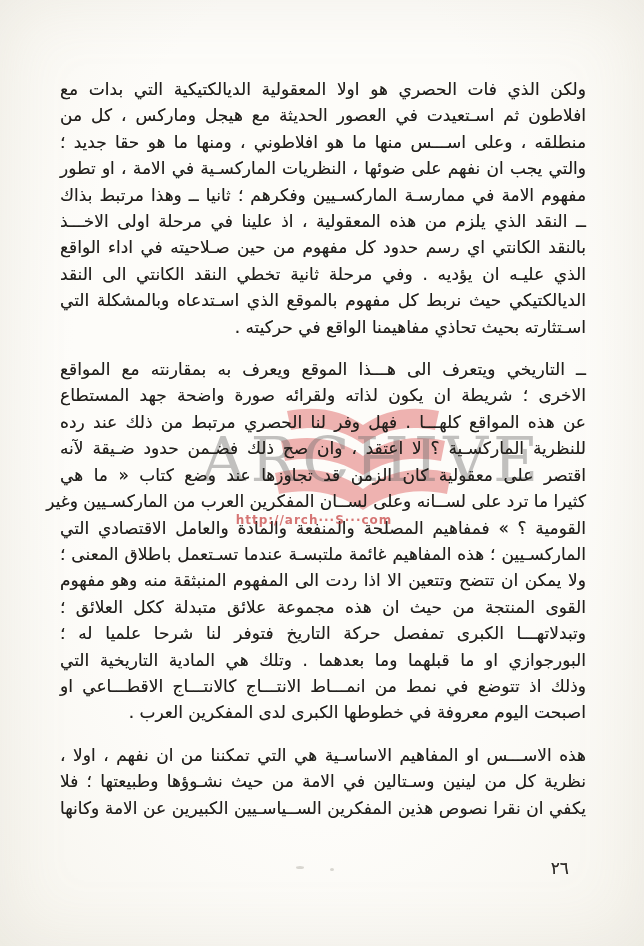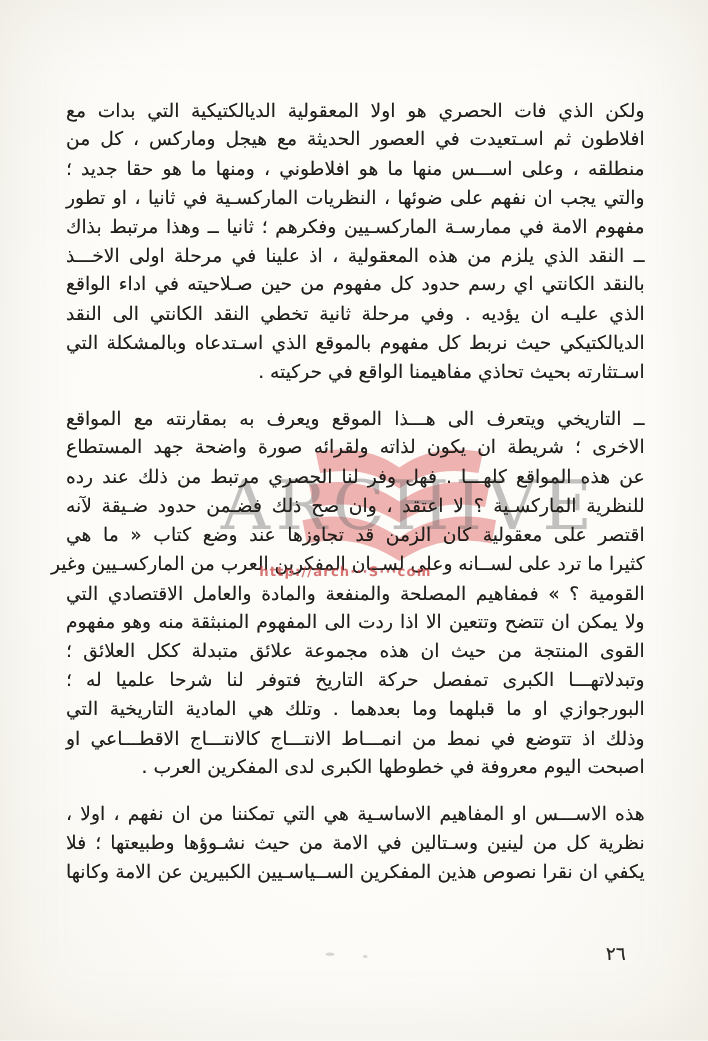--- a/index.html
+++ b/index.html
@@ -7,21 +7,21 @@
     width:644px;height:946px;position:relative;overflow:hidden;
     background:#fbfaf6;
     font-family:"DejaVu Sans", sans-serif;
   }
   .page{
     position:absolute;inset:0;
     background:radial-gradient(ellipse at 50% 42%, #fdfcf9 55%, #f6f4ed 100%);
     box-shadow:inset 0 0 70px rgba(170,160,140,0.14);
   }
   .text-block{
-    position:absolute;top:88px;right:58px;width:526px;
+    position:absolute;top:76px;right:58px;width:526px;
     direction:rtl;
     color:#211f1b;
     font-size:17px;
     line-height:26.4px;
     text-shadow:0 0 .4px rgba(30,28,25,.55);
   }
   .para{margin:0 0 16px 0;}
   .line{
     text-align:justify;
     text-align-last:justify;
@@ -72,36 +72,37 @@
     </svg>
   </div>
 
   <div class="wm-text">ARCHIVE</div>
 
   <div class="text-block" id="text-block">
       <div class="para">
         <div class="line">ولكن الذي فات الحصري هو اولا المعقولية الديالكتيكية التي بدات مع</div>
         <div class="line">افلاطون ثم اسـتعيدت في العصور الحديثة مع هيجل وماركس ، كل من</div>
         <div class="line">منطلقه ، وعلى اســـس منها ما هو افلاطوني ، ومنها ما هو حقا جديد ؛</div>
-        <div class="line">والتي يجب ان نفهم على ضوئها ، النظريات الماركسـية في ثانيا ، او تطور</div>
+        <div class="line">والتي يجب ان نفهم على ضوئها ، النظريات الماركسـية في الامة ، او تطور</div>
         <div class="line">مفهوم الامة في ممارسـة الماركسـيين وفكرهم ؛ ثانيا ــ وهذا مرتبط بذاك</div>
         <div class="line">ــ النقد الذي يلزم من هذه المعقولية ، اذ علينا في مرحلة اولى الاخـــذ</div>
         <div class="line">بالنقد الكانتي اي رسم حدود كل مفهوم من حين صـلاحيته في اداء الواقع</div>
         <div class="line">الذي عليـه ان يؤديه . وفي مرحلة ثانية تخطي النقد الكانتي الى النقد</div>
         <div class="line">الديالكتيكي حيث نربط كل مفهوم بالموقع الذي اسـتدعاه وبالمشكلة التي</div>
         <div class="line endline">اسـتثارته بحيث تحاذي مفاهيمنا الواقع في حركيته .</div>
       </div>
       <div class="para">
         <div class="line">ــ التاريخي ويتعرف الى هـــذا الموقع ويعرف به بمقارنته مع المواقع</div>
         <div class="line">الاخرى ؛ شريطة ان يكون لذاته ولقرائه صورة واضحة جهد المستطاع</div>
         <div class="line">عن هذه المواقع كلهـــا . فهل وفر لنا الحصري مرتبط من ذلك عند رده</div>
         <div class="line">للنظرية الماركسـية ؟ لا اعتقد ، وان صح ذلك فضـمن حدود ضـيقة لآنه</div>
         <div class="line">اقتصر على معقولية كان الزمن قد تجاوزها عند وضع كتاب « ما هي</div>
         <div class="line">كثيرا ما ترد على لســانه وعلى لســان المفكرين العرب من الماركسـيين وغير</div>
         <div class="line">القومية ؟ » فمفاهيم المصلحة والمنفعة والمادة والعامل الاقتصادي التي</div>
+        <div class="line">الماركسـيين ؛ هذه المفاهيم غائمة ملتبسـة عندما تسـتعمل باطلاق المعنى ؛</div>
         <div class="line">ولا يمكن ان تتضح وتتعين الا اذا ردت الى المفهوم المنبثقة منه وهو مفهوم</div>
         <div class="line">القوى المنتجة من حيث ان هذه مجموعة علائق متبدلة ككل العلائق ؛</div>
         <div class="line">وتبدلاتهـــا الكبرى تمفصل حركة التاريخ فتوفر لنا شرحا علميا له ؛</div>
         <div class="line">البورجوازي او ما قبلهما وما بعدهما . وتلك هي المادية التاريخية التي</div>
         <div class="line">وذلك اذ تتوضع في نمط من انمـــاط الانتـــاج كالانتـــاج الاقطـــاعي او</div>
         <div class="line endline">اصبحت اليوم معروفة في خطوطها الكبرى لدى المفكرين العرب .</div>
       </div>
       <div class="para">
         <div class="line">هذه الاســـس او المفاهيم الاساسـية هي التي تمكننا من ان نفهم ، اولا ،</div>
         <div class="line">نظرية كل من لينين وسـتالين في الامة من حيث نشـوؤها وطبيعتها ؛ فلا</div>

